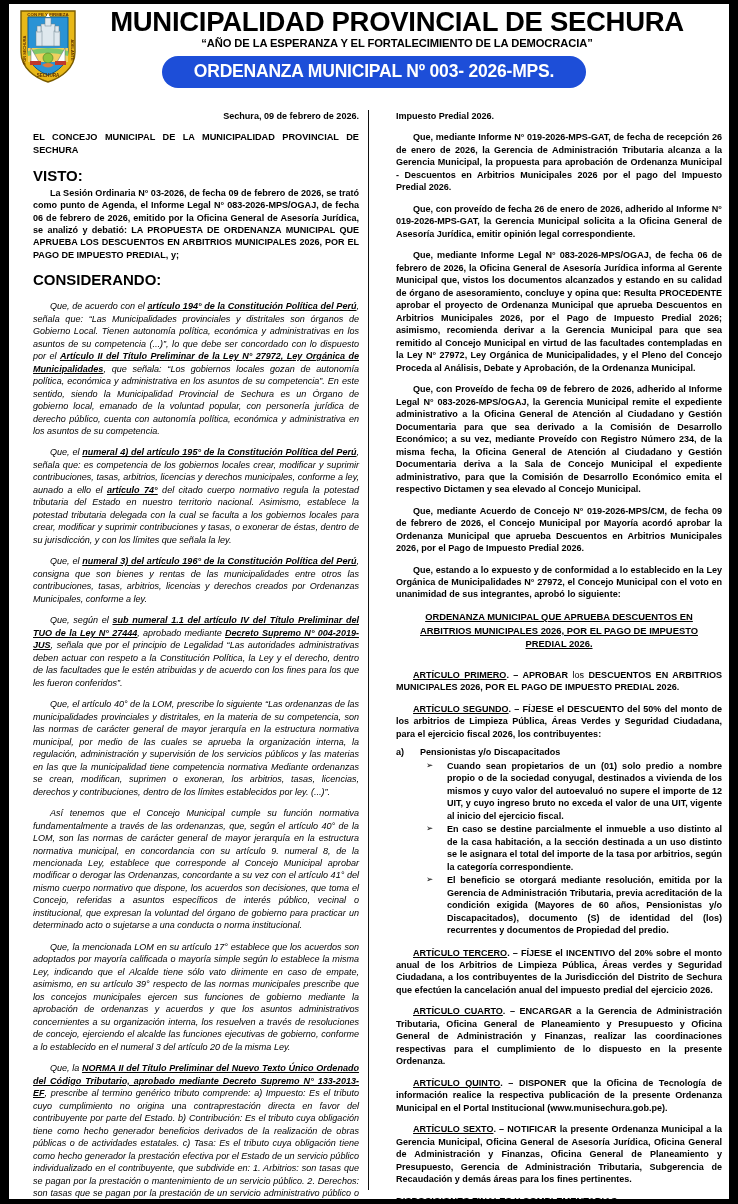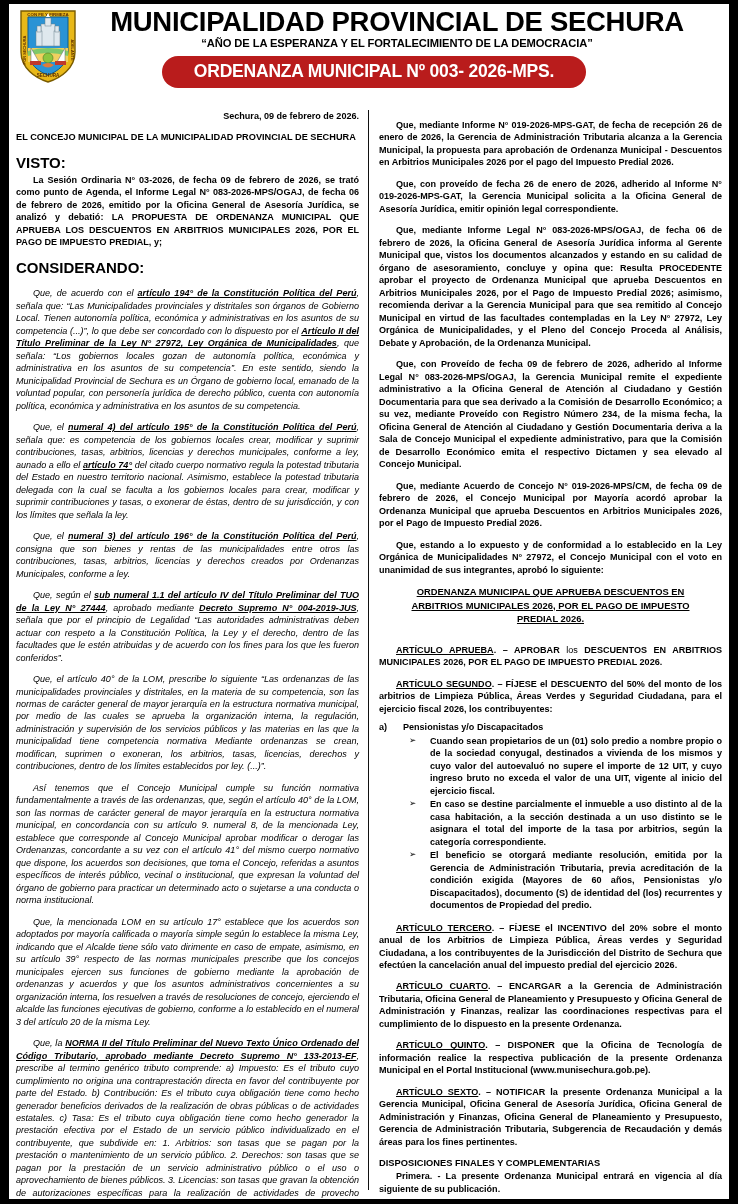--- a/index.html
+++ b/index.html
@@ -54,21 +54,21 @@
     margin-top: 0;
     letter-spacing: -0.1px;
   }
   .ordenanza-pill-wrap {
     text-align: center;
     margin-top: 7px;
     padding-left: 10px;
   }
   .ordenanza-pill {
     display: inline-block;
-    background: #b91c1c;
+    background: #1d4ed8;
     color: #ffffff;
     font-size: 17.5px;
     font-weight: bold;
     letter-spacing: -0.2px;
     padding: 5px 32px 6px 32px;
     border-radius: 22px;
   }
 
   
   .columns {
@@ -76,20 +76,21 @@
     padding: 10px 7px 0 7px;
     height: 1090px;
     box-sizing: border-box;
   }
   .col {
     width: 50%;
     box-sizing: border-box;
     font-size: 9.05px;
     line-height: 1.38;
     color: #000;
+    margin-left: 17px;
   }
   .col-left {
     padding-right: 9px;
     border-right: 1.2px solid #111;
   }
   .col-right {
     padding-left: 10px;
   }
 
   p {
@@ -231,20 +232,21 @@
           <div class="gap"></div>
           <p class="art-para"><span class="ital">Que, la mencionada LOM en su artículo 17° establece que los acuerdos son adoptados por mayoría calificada o mayoría simple según lo establece la misma Ley, indicando que el Alcalde tiene sólo vato dirimente en caso de empate, asimismo, en su artículo 39° respecto de las normas municipales prescribe que los concejos municipales ejercen sus funciones de gobierno mediante la aprobación de ordenanzas y acuerdos y que los asuntos administrativos concernientes a su organización interna, los resuelven a través de resoluciones de concejo, ejerciendo el alcalde las funciones ejecutivas de gobierno, conforme a lo establecido en el numeral 3 del artículo 20 de la misma Ley.</span></p>
           <div class="gap"></div>
           <p class="art-para"><span class="ital">Que, la </span><span class="ital bold u">NORMA II del Título Preliminar del Nuevo Texto Único Ordenado del Código Tributario, aprobado mediante Decreto Supremo N° 133-2013-EF</span><span class="ital">, prescribe al termino genérico tributo comprende: a) Impuesto: Es el tributo cuyo cumplimiento no origina una contraprestación directa en favor del contribuyente por parte del Estado. b) Contribución: Es el tributo cuya obligación tiene como hecho generador beneficios derivados de la realización de obras públicas o de actividades estatales. c) Tasa: Es el tributo cuya obligación tiene como hecho generador la prestación efectiva por el Estado de un servicio público individualizado en el contribuyente, que subdivide en: 1. Arbitrios: son tasas que se pagan por la prestación o mantenimiento de un servicio público. 2. Derechos: son tasas que se pagan por la prestación de un servicio administrativo público o el uso o aprovechamiento de bienes públicos. 3. Licencias: son tasas que gravan la obtención de autorizaciones específicas para la realización de actividades de provecho particular sujetas a control o fiscalización.</span></p>
           <div class="gap"></div>
         </div>
     </div>
 
     <div class="col col-right">
 
+      <p class="bold">Impuesto Predial 2026.</p>
 
       <div id="right-paras">
           <div class="gap"></div>
           <p class="art-para"><span class="bold">Que, mediante Informe N° 019-2026-MPS-GAT, de fecha de recepción 26 de enero de 2026, la Gerencia de Administración Tributaria alcanza a la Gerencia Municipal, la propuesta para aprobación de Ordenanza Municipal - Descuentos en Arbitrios Municipales 2026 por el pago del Impuesto Predial 2026.</span></p>
           <div class="gap"></div>
           <p class="art-para"><span class="bold">Que, con proveído de fecha 26 de enero de 2026, adherido al Informe N° 019-2026-MPS-GAT, la Gerencia Municipal solicita a la Oficina General de Asesoría Jurídica, emitir opinión legal correspondiente.</span></p>
           <div class="gap"></div>
           <p class="art-para"><span class="bold">Que, mediante Informe Legal N° 083-2026-MPS/OGAJ, de fecha 06 de febrero de 2026, la Oficina General de Asesoría Jurídica informa al Gerente Municipal que, vistos los documentos alcanzados y estando en su calidad de órgano de asesoramiento, concluye y opina que: Resulta PROCEDENTE aprobar el proyecto de Ordenanza Municipal que aprueba Descuentos en Arbitrios Municipales 2026, por el Pago de Impuesto Predial 2026; asimismo, recomienda derivar a la Gerencia Municipal para que sea remitido al Concejo Municipal en virtud de las facultades contempladas en la Ley N° 27972, Ley Orgánica de Municipalidades, y el Pleno del Concejo Proceda al Análisis, Debate y Aprobación, de la Ordenanza Municipal.</span></p>
           <div class="gap"></div>
           <p class="art-para"><span class="bold">Que, con Proveído de fecha 09 de febrero de 2026, adherido al Informe Legal N° 083-2026-MPS/OGAJ, la Gerencia Municipal remite el expediente administrativo a la Oficina General de Atención al Ciudadano y Gestión Documentaria para que sea derivado a la Comisión de Desarrollo Económico; a su vez, mediante Proveído con Registro Número 234, de la misma fecha, la Oficina General de Atención al Ciudadano y Gestión Documentaria deriva a la Sala de Concejo Municipal el expediente administrativo, para que la Comisión de Desarrollo Económico emita el respectivo Dictamen y sea elevado al Concejo Municipal.</span></p>
@@ -253,21 +255,21 @@
           <div class="gap"></div>
           <p class="art-para"><span class="bold">Que, estando a lo expuesto y de conformidad a lo establecido en la Ley Orgánica de Municipalidades N° 27972, el Concejo Municipal con el voto en unanimidad de sus integrantes, aprobó lo siguiente:</span></p>
         </div>
 
       <div class="gap"></div>
       <p class="doc-title-block">ORDENANZA MUNICIPAL QUE APRUEBA DESCUENTOS EN ARBITRIOS MUNICIPALES 2026, POR EL PAGO DE IMPUESTO PREDIAL 2026.</p>
       <div class="gap"></div>
 
       <div id="articles-1">
           <div class="gap"></div>
-          <p class="art-para"><span class="art-label">ARTÍCULO APRUEBA</span><span class="bold">. – </span><span class="bold">APROBAR</span><span class=""> los </span><span class="bold">DESCUENTOS EN ARBITRIOS MUNICIPALES 2026, POR EL PAGO DE IMPUESTO PREDIAL 2026.</span></p>
+          <p class="art-para"><span class="art-label">ARTÍCULO PRIMERO</span><span class="bold">. – </span><span class="bold">APROBAR</span><span class=""> los </span><span class="bold">DESCUENTOS EN ARBITRIOS MUNICIPALES 2026, POR EL PAGO DE IMPUESTO PREDIAL 2026.</span></p>
           <div class="gap"></div>
           <p class="art-para"><span class="art-label">ARTÍCULO SEGUNDO</span><span class="bold">. – FÍJESE el DESCUENTO del 50% del monto de los arbitrios de Limpieza Pública, Áreas Verdes y Seguridad Ciudadana, para el ejercicio fiscal 2026, los contribuyentes:</span></p>
         </div>
 
       <div class="gap-sm"></div>
       <div class="li-a">
         <span class="marker">a)</span>
         <span class="txt">Pensionistas y/o Discapacitados</span>
       </div>
 

